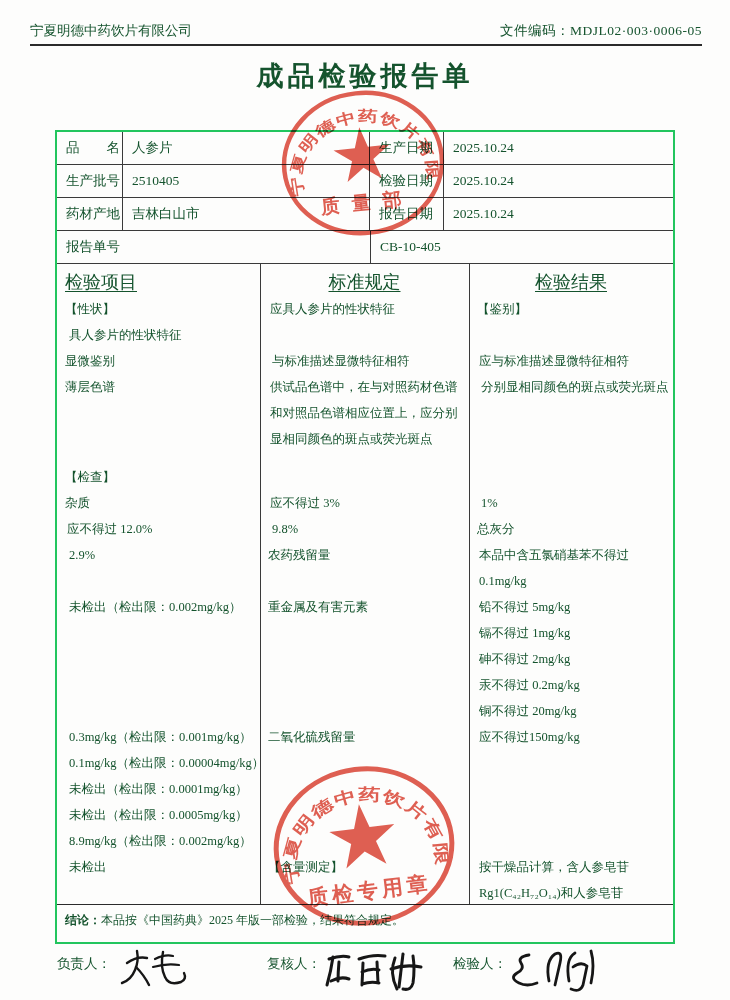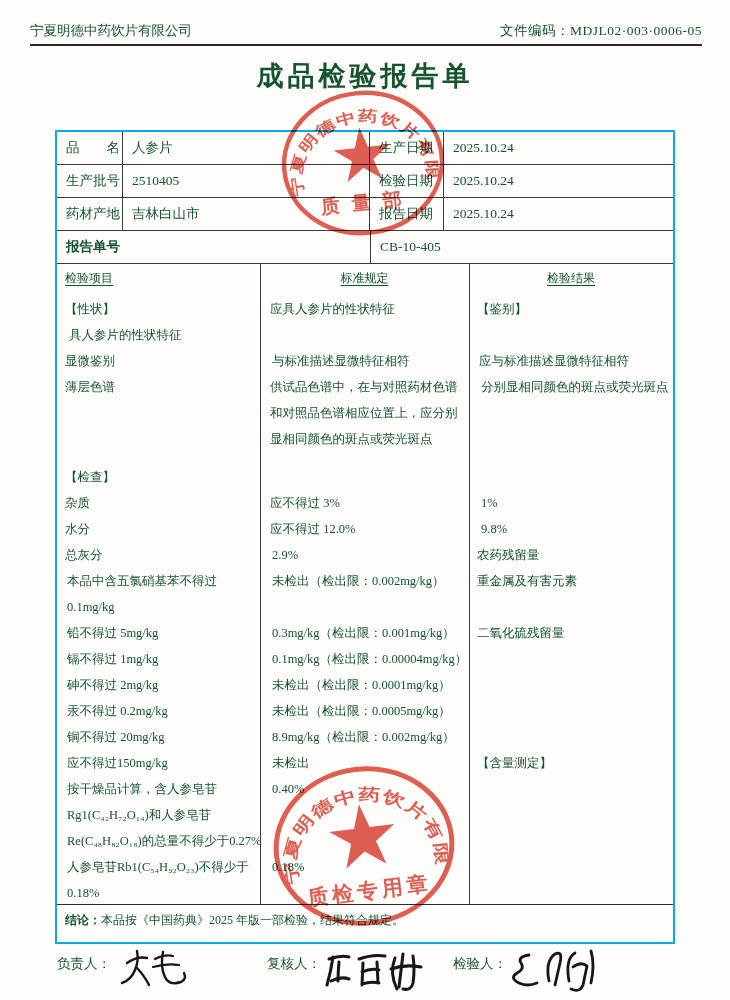--- a/index.html
+++ b/index.html
@@ -11,34 +11,34 @@
     overflow:hidden;
   }
   
   .pagehead { position:absolute; left:30px; right:28px; top:20px; height:26px;
     display:flex; justify-content:space-between; align-items:flex-end;
     font-size:13.5px; border-bottom:2px solid #2b2b2b; padding-bottom:4px; }
   .doccode { letter-spacing:.5px; }
   .title { position:absolute; top:58px; left:0; right:0; text-align:center;
     font-size:27px; font-weight:700; letter-spacing:4px; }
   
-  .tbl { position:absolute; left:55px; top:130px; width:620px; border:2px solid #0ea5e9; background:transparent; }
+  .tbl { position:absolute; left:55px; top:130px; width:620px; border:2px solid #22c55e; background:transparent; }
   
   .info { display:grid; grid-template-columns:66px 247px 74px 229px; grid-auto-rows:33px; font-size:13.5px; }
   .icell { border-right:1px solid #3a3a3a; border-bottom:1px solid #3a3a3a;
     display:flex; align-items:center; padding-left:9px; overflow:hidden; white-space:nowrap; }
   .icell.lastcol { border-right:none; }
   .icell.span2 { grid-column:span 2; }
   
   .main { position:relative; height:640px; overflow:hidden; }
   .vline { position:absolute; top:0; bottom:0; width:1px; background:#3a3a3a; }
   .vline.v1 { left:203px; } .vline.v2 { left:412px; }
   .maingrid { display:grid; grid-template-columns:203px 209px 204px; grid-auto-rows:min-content;
     font-size:12.5px; }
-  .mh { padding-top:6px; height:32px; text-align:center; font-size:12px; }
+  .mh { padding-top:6px; height:32px; text-align:center; font-size:18px; }
   .mh span { text-decoration:underline; text-underline-offset:3px; }
   .mh.c1 { text-align:left; padding-left:8px; }
   .mcell { line-height:26px; white-space:pre; overflow:hidden; }
   .mcell.c1 { padding-left:8px; }
   .mcell.c2 { padding-left:10px; }
   .mcell.c3 { padding-left:12px; }
   .mcell.gap { padding-top:12px; }
   
   .conclusion { border-top:1.5px solid #2b2b2b; height:38px; line-height:30px;
     font-size:12px; padding-left:8px; white-space:nowrap; overflow:hidden; }
@@ -75,21 +75,21 @@
       <div class="icell">生产批号</div>
       <div class="icell">2510405</div>
       <div class="icell">检验日期</div>
       <div class="icell lastcol">2025.10.24</div>
 
       <div class="icell">药材产地</div>
       <div class="icell">吉林白山市</div>
       <div class="icell">报告日期</div>
       <div class="icell lastcol">2025.10.24</div>
 
-      <div class="icell span2" style="border-right:none;font-weight:bold;">报告单号</div>
+      <div class="icell span2" style="border-right:none;">报告单号</div>
       <div class="icell span2 lastcol" style="border-left:1px solid #3a3a3a;">CB-10-405</div>
     </div>
 
     <div class="main">
       <div class="vline v1"></div>
       <div class="vline v2"></div>
       <div class="maingrid" id="spec-rows">
         <div class="mh c1"><span>检验项目</span></div>
         <div class="mh"><span>标准规定</span></div>
         <div class="mh"><span>检验结果</span></div>
@@ -106,21 +106,20 @@
           <div class="mcell c2">供试品色谱中，在与对照药材色谱
 和对照品色谱相应位置上，应分别
 显相同颜色的斑点或荧光斑点</div>
           <div class="mcell c3">分别显相同颜色的斑点或荧光斑点</div>
           <div class="mcell c1 gap">【检查】</div>
           <div class="mcell c2 gap"></div>
           <div class="mcell c3 gap"></div>
           <div class="mcell c1">杂质</div>
           <div class="mcell c2">应不得过 3%</div>
           <div class="mcell c3">1%</div>
-          <div class="mcell c1">水分</div>
           <div class="mcell c2">应不得过 12.0%</div>
           <div class="mcell c3">9.8%</div>
           <div class="mcell c1">总灰分</div>
           <div class="mcell c3">2.9%</div>
           <div class="mcell c1">农药残留量</div>
           <div class="mcell c2">本品中含五氯硝基苯不得过
 0.1mg/kg</div>
           <div class="mcell c3">未检出（检出限：0.002mg/kg）</div>
           <div class="mcell c1">重金属及有害元素</div>
           <div class="mcell c2">铅不得过 5mg/kg

